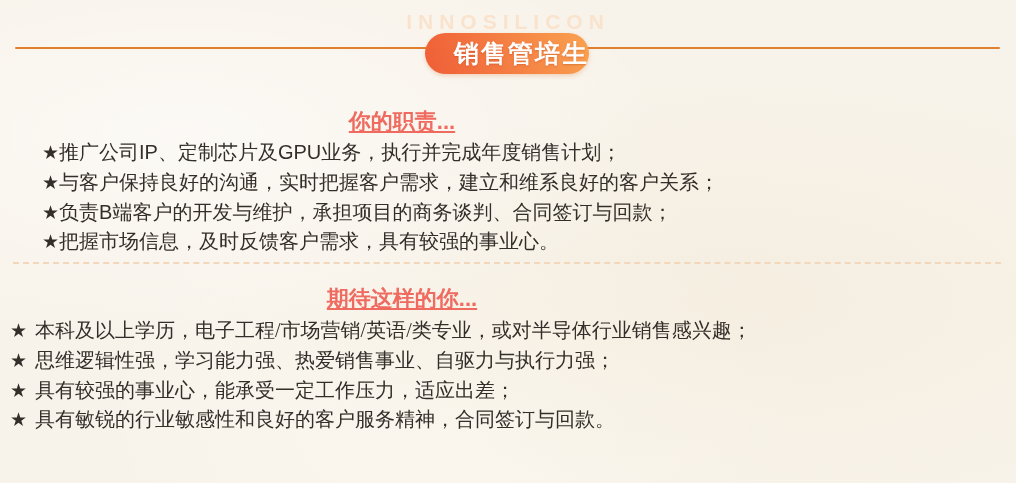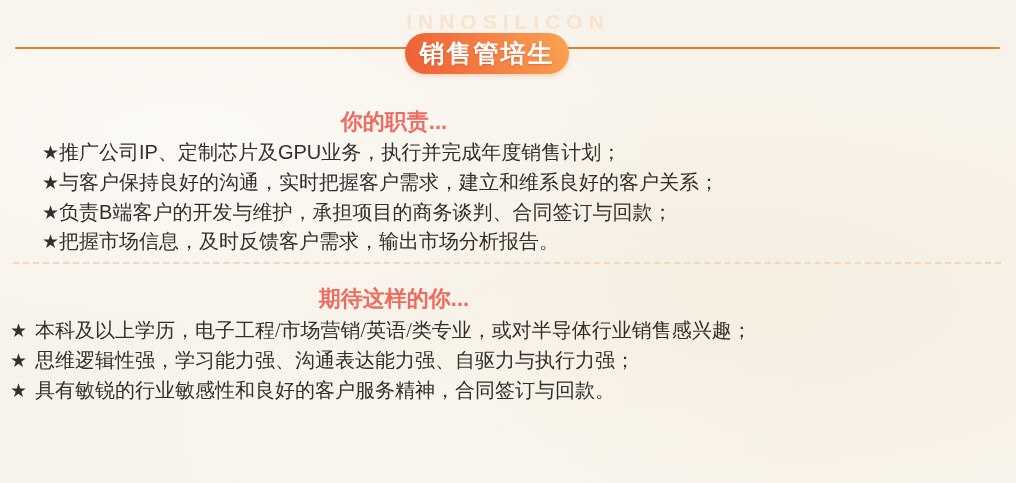--- a/index.html
+++ b/index.html
@@ -34,47 +34,48 @@
     position: absolute;
     top: 47px; left: 15px;
     width: 985px; height: 2px;
     background: #E0802E;
     border-radius: 1px;
     z-index: 2;
   }
 
   .badge {
     position: absolute;
-    top: 33px; left: 405px;
+    top: 33px; left: 425px;
     width: 164px; height: 41px;
     border-radius: 21px;
     background: linear-gradient(70deg, #EF5E37 0%, #F47B42 45%, #F9A350 100%);
     display: flex;
     align-items: center;
-    justify-content: center;
+    justify-content: flex-end;
     z-index: 3;
     box-shadow: 0 2px 4px rgba(214,112,40,0.25);
   }
   .badge-label {
     color: #FFFFFF;
     font-size: 25px;
     font-weight: bold;
     letter-spacing: 2px;
     text-shadow: 0 1px 2px rgba(176,58,20,0.35);
     line-height: 1;
   }
 
   .section-title {
     position: absolute;
-    left: 8px; width: 772px;
+    left: 16px; width: 772px;
     text-align: center;
     font-size: 22px;
     font-weight: bold;
     color: #EF6A5F;
     z-index: 2;
+    text-decoration: underline;
   }
   .title-duty   { top: 107px; }
   .title-expect { top: 284px; }
 
   .bullet-list {
     position: absolute;
     left: 10px; width: 1000px;
     list-style: none;
     font-size: 20px;
     line-height: 28.8px;
@@ -114,33 +115,36 @@
     <li>
       <span class="item-marker">★</span><span>推广公司IP、定制芯片及GPU业务，执行并完成年度销售计划；</span>
     </li>
     <li>
       <span class="item-marker">★</span><span>与客户保持良好的沟通，实时把握客户需求，建立和维系良好的客户关系；</span>
     </li>
     <li>
       <span class="item-marker">★</span><span>负责B端客户的开发与维护，承担项目的商务谈判、合同签订与回款；</span>
     </li>
     <li>
-      <span class="item-marker">★</span><span>把握市场信息，及时反馈客户需求，输出市场分析报告。</span>
+      <span class="item-marker">★</span><span>把握市场信息，及时反馈客户需求，具有较强的事业心。</span>
     </li>
   </ul>
 
   <div class="dashed-divider"></div>
 
   <div class="section-title title-expect">期待这样的你...</div>
 
   <ul class="bullet-list list-expect">
     <li>
       <span class="item-marker">★</span><span>本科及以上学历，电子工程/市场营销/英语/类专业，或对半导体行业销售感兴趣；</span>
     </li>
     <li>
-      <span class="item-marker">★</span><span>思维逻辑性强，学习能力强、沟通表达能力强、自驱力与执行力强；</span>
+      <span class="item-marker">★</span><span>思维逻辑性强，学习能力强、热爱销售事业、自驱力与执行力强；</span>
+    </li>
+    <li>
+      <span class="item-marker">★</span><span>具有较强的事业心，能承受一定工作压力，适应出差；</span>
     </li>
     <li>
       <span class="item-marker">★</span><span>具有敏锐的行业敏感性和良好的客户服务精神，合同签订与回款。</span>
     </li>
   </ul>
 
 </div>
 
 </body></html>

